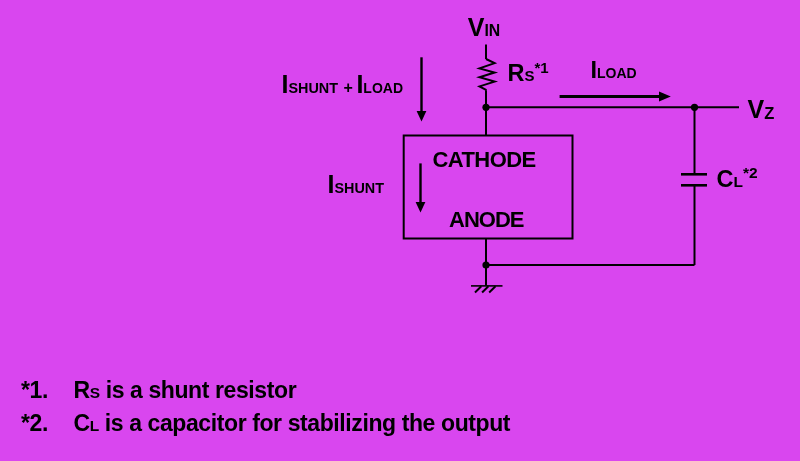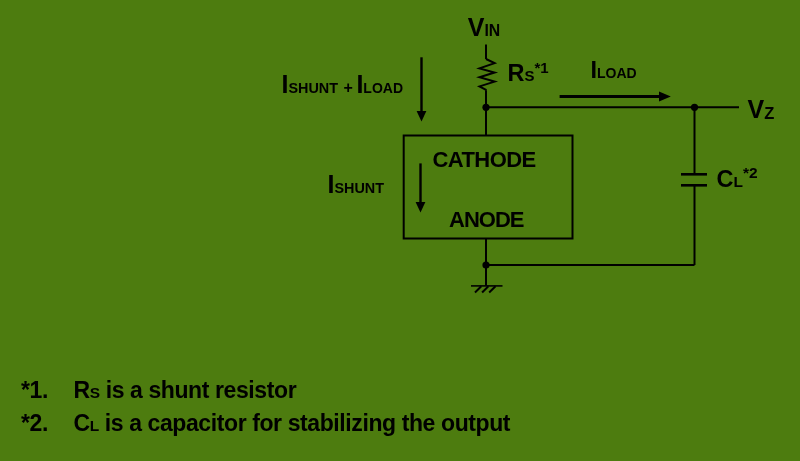--- a/index.html
+++ b/index.html
@@ -1,16 +1,16 @@
 <!DOCTYPE html>
 <html><head>
 <meta charset="utf-8">
 <style>
   html,body{margin:0;padding:0;background:#fff;}
-  #page{position:relative;width:800px;height:461px;background:#4d7c0f;overflow:hidden;
+  #page{position:relative;width:800px;height:461px;background:#d946ef;overflow:hidden;
         font-family:"Liberation Sans",sans-serif;}
   svg text{font-family:"Liberation Sans",sans-serif;font-weight:bold;fill:#000;}
 </style>
 </head>
 <body>
 <div id="page">
 <svg width="800" height="461" viewBox="0 0 800 461" xmlns="http://www.w3.org/2000/svg">
 
   <g stroke="#000" stroke-width="2" fill="none">
 

